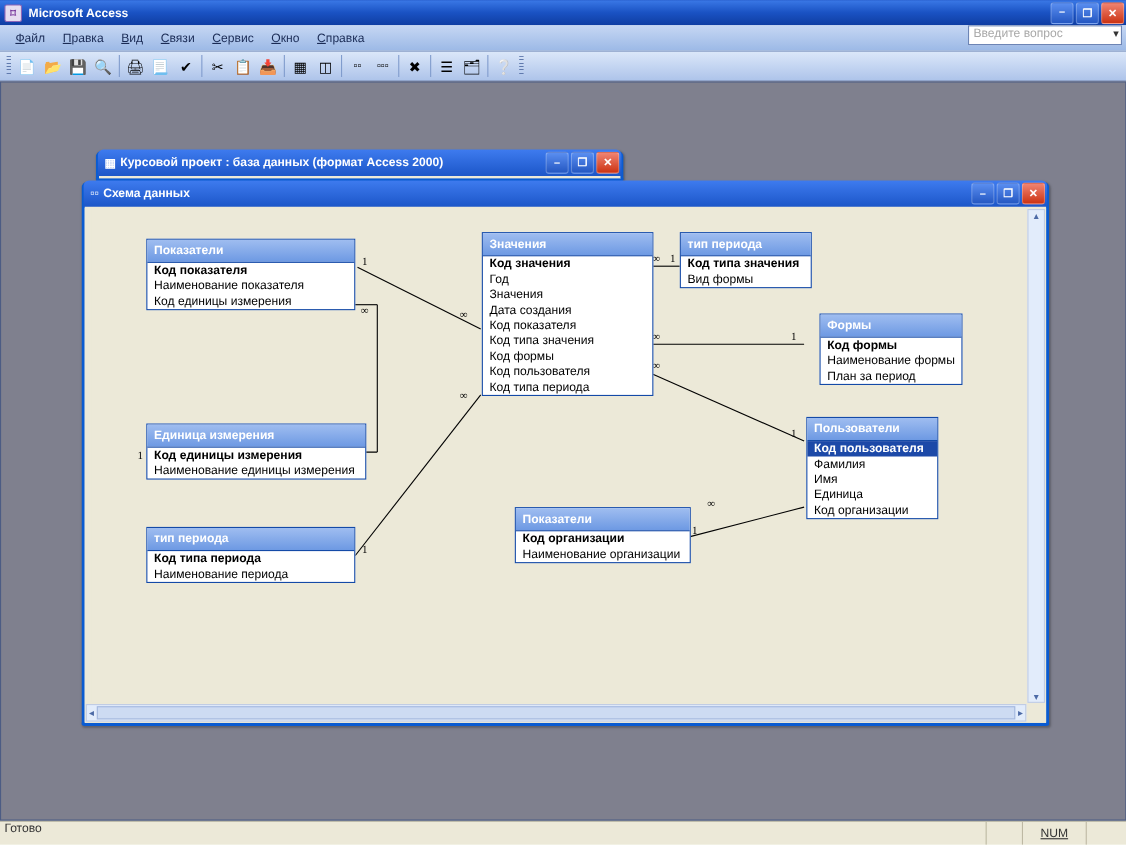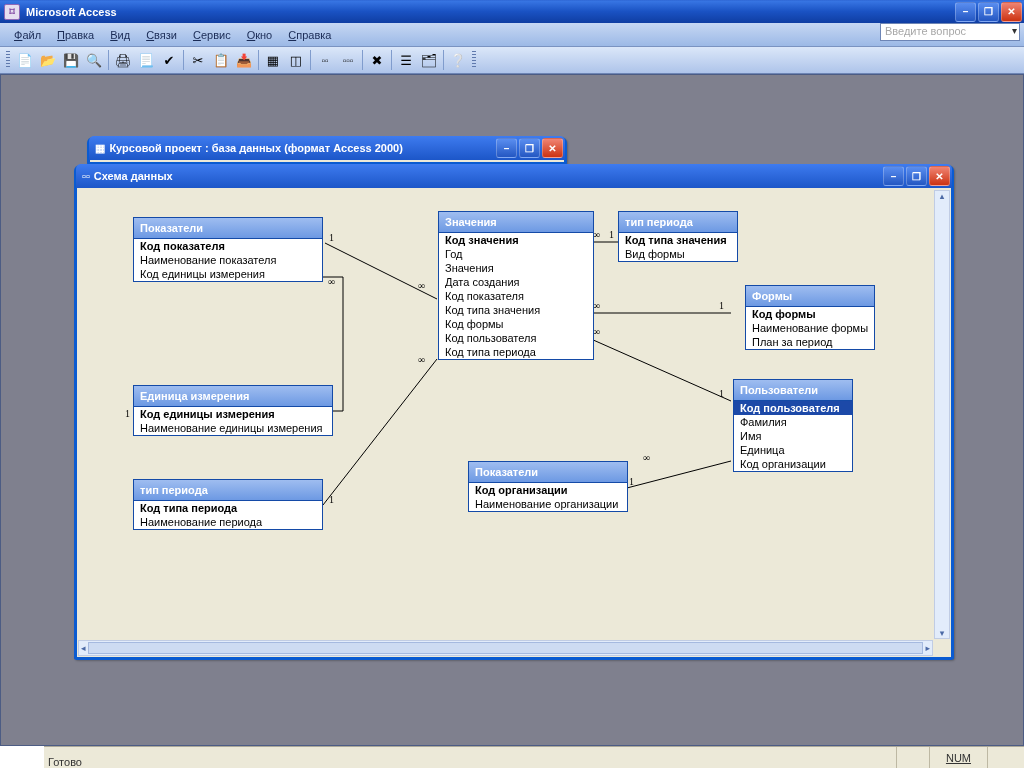--- a/index.html
+++ b/index.html
@@ -90,24 +90,23 @@
     flex: 1;
     background: #7f808e;
     position: relative;
     border: 1px solid #4c5c84;
   }
   
   .status-bar {
     height: 22px;
     background: #ece9d8;
     border-top: 1px solid #aca899;
-    display: flex; align-items: flex-end;
+    display: flex; align-items: flex-start;
     padding: 0 4px;
     color: #333;
-    margin-left: 44px;
   }
   .status-bar .status-left { flex: 1; }
   .status-bar .cell { border-left: 1px solid #bdb8a3; padding: 0 16px; height: 100%; display: flex; align-items: center; text-decoration: underline; }
   
   .mdi-window {
     position: absolute;
     border: 3px solid #0a5bd1;
     border-top: none;
     border-radius: 6px 6px 3px 3px;
     background: #ece9d8;

